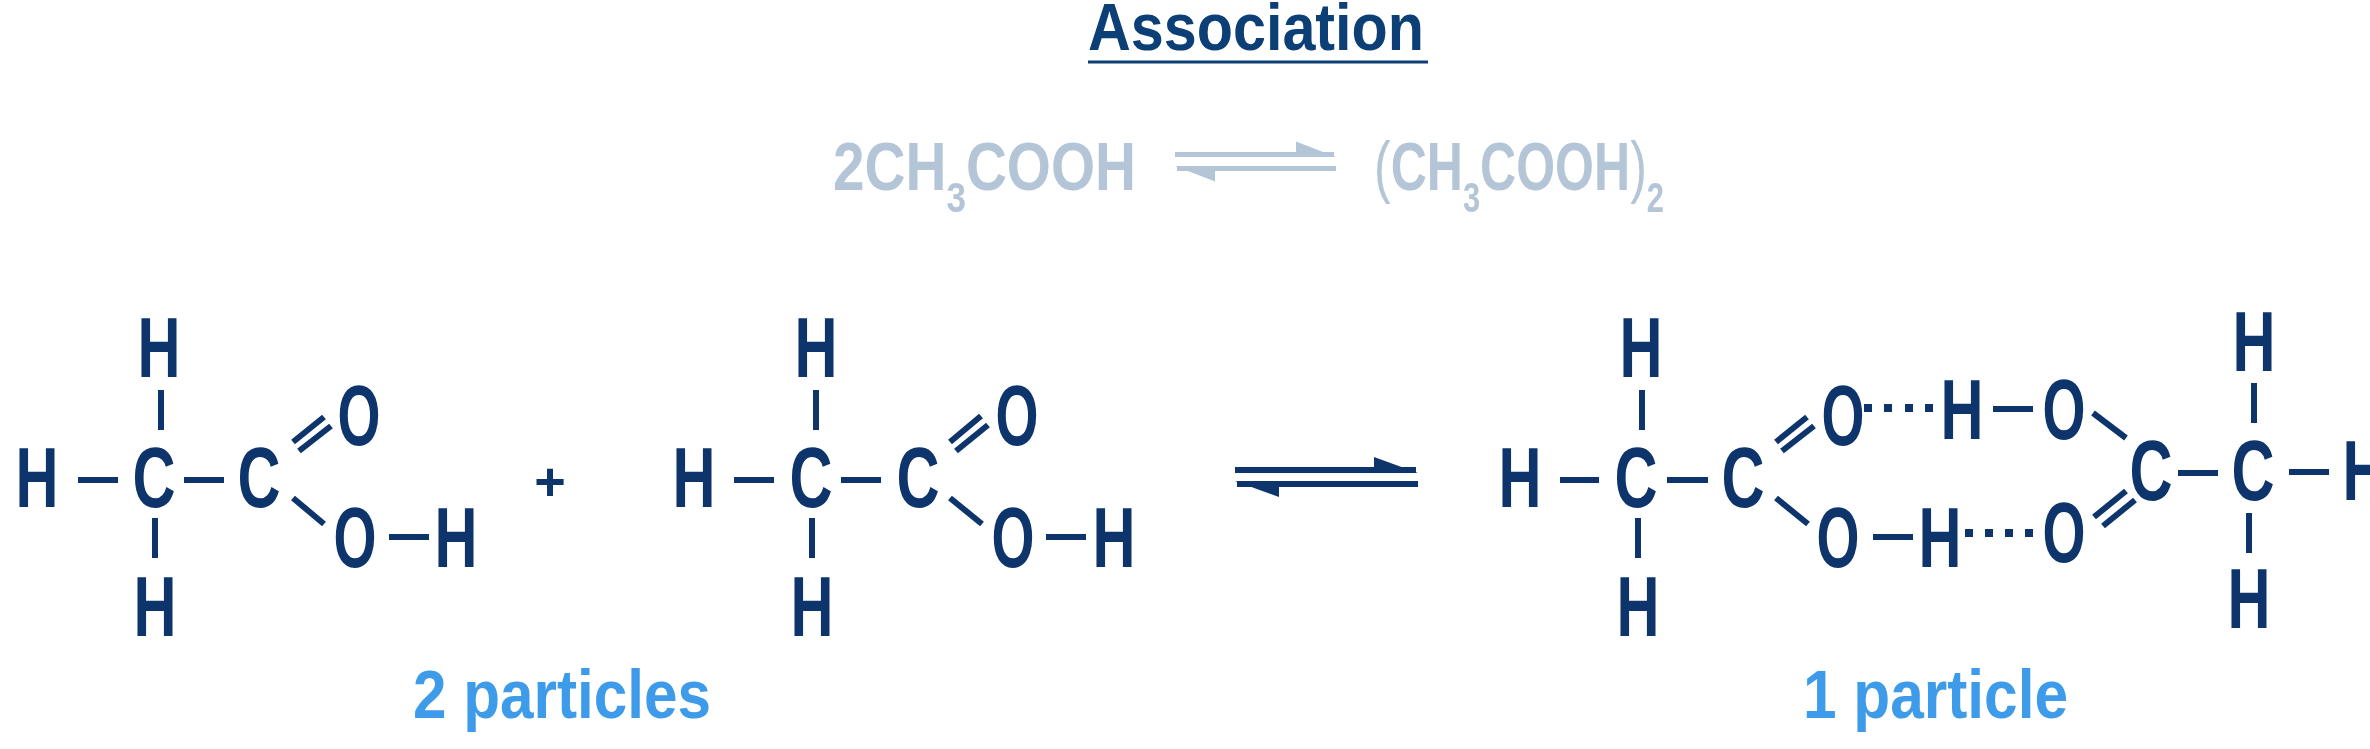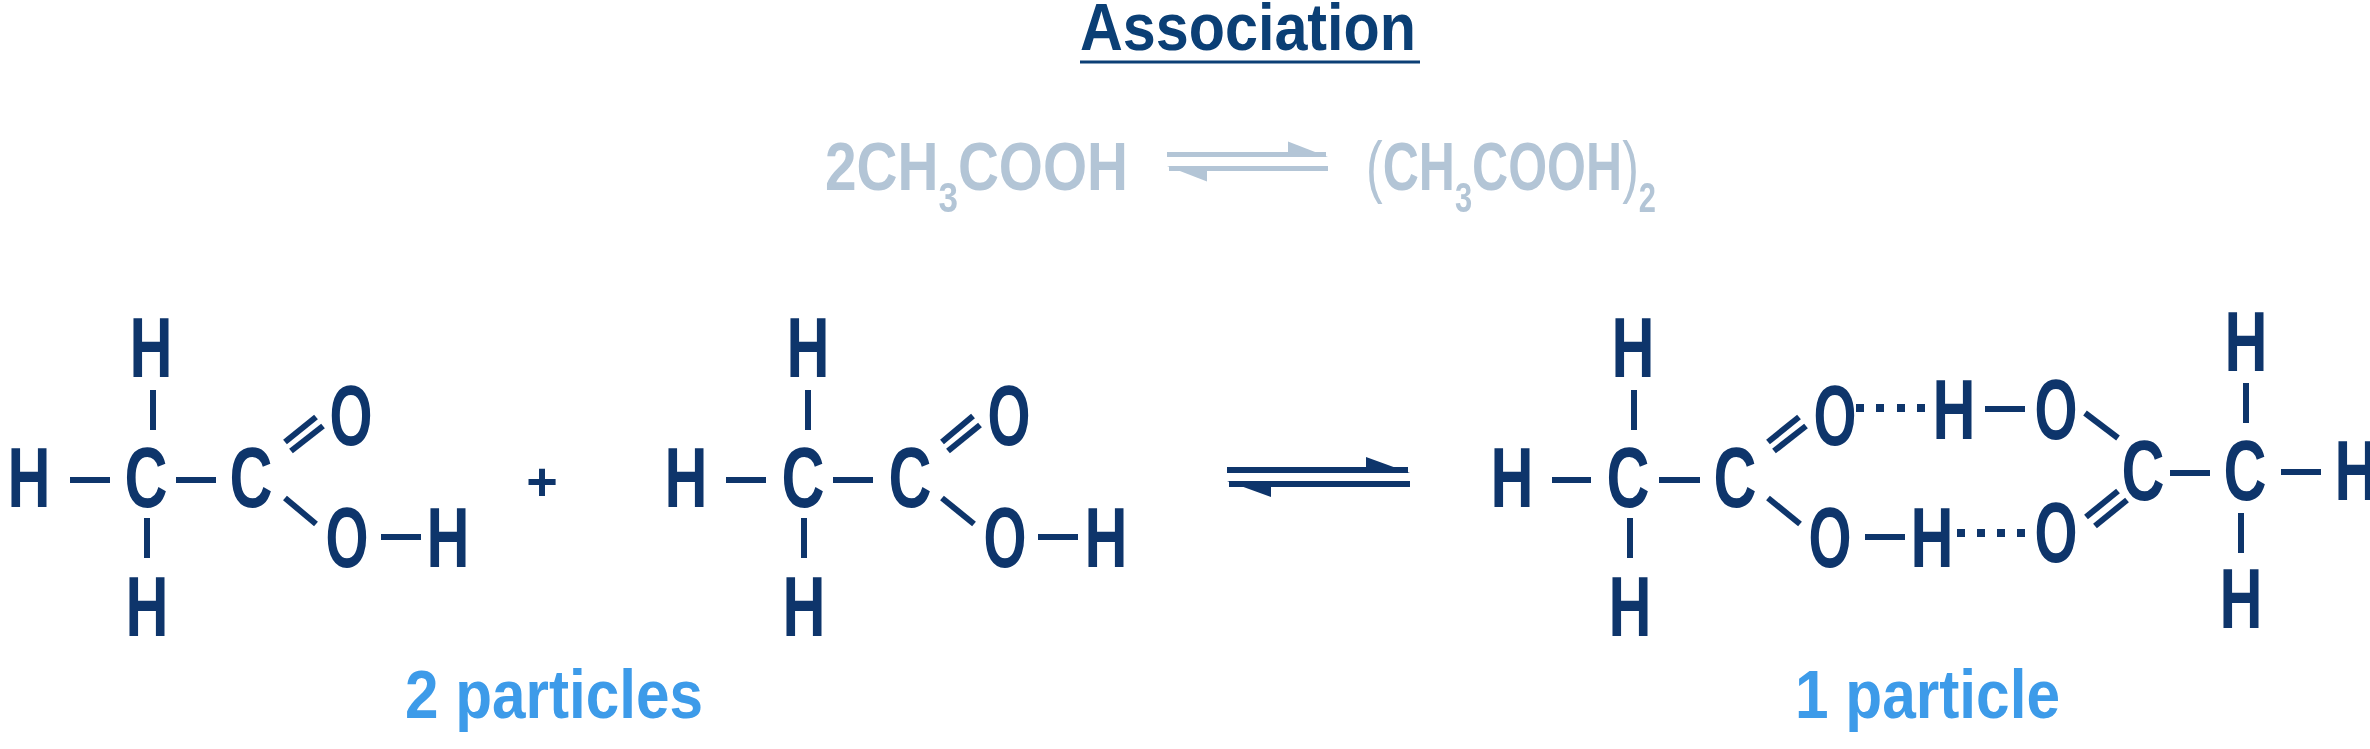--- a/index.html
+++ b/index.html
@@ -1,17 +1,17 @@
 <!DOCTYPE html>
 <html><head>
 <meta charset="utf-8">
 <style>
   html, body { margin: 0; padding: 0; background: #ffffff; }
   body { width: 2370px; height: 749px; overflow: hidden; position: relative; }
-  #stage { position: absolute; left: 8px; top: 0; width: 2104px; height: 749px; }
+  #stage { position: absolute; left: 16px; top: 0; width: 2104px; height: 749px; }
   svg text { font-family: "Liberation Sans", "DejaVu Sans", sans-serif; font-weight: bold; }
   .title { font-weight: bold; }
   .atom { font-weight: bold; }
   .label { font-weight: bold; }
 </style>
 </head>
 <body>
 
 <div id="stage">
   <svg id="svg" width="2370" height="749" viewBox="0 0 2370 749" xmlns="http://www.w3.org/2000/svg">

